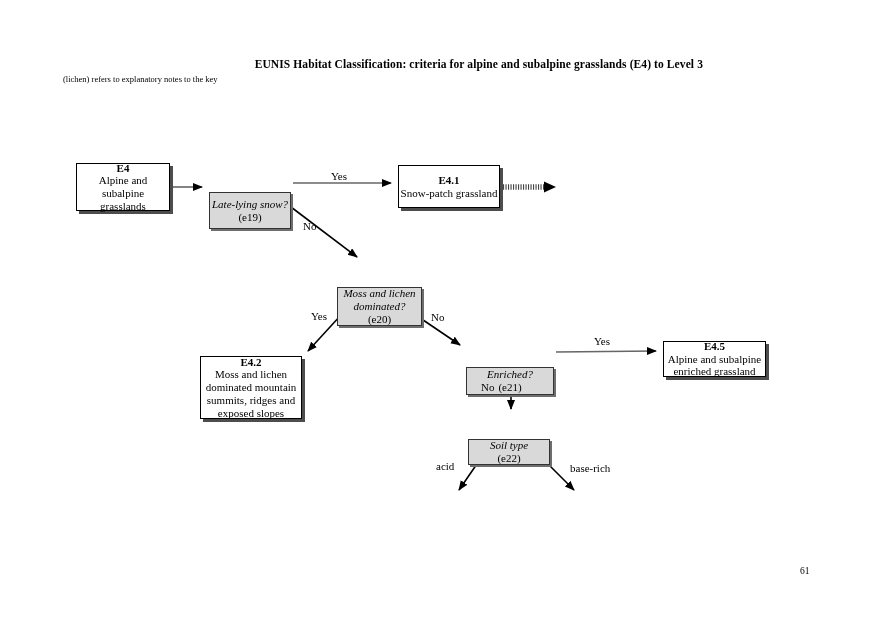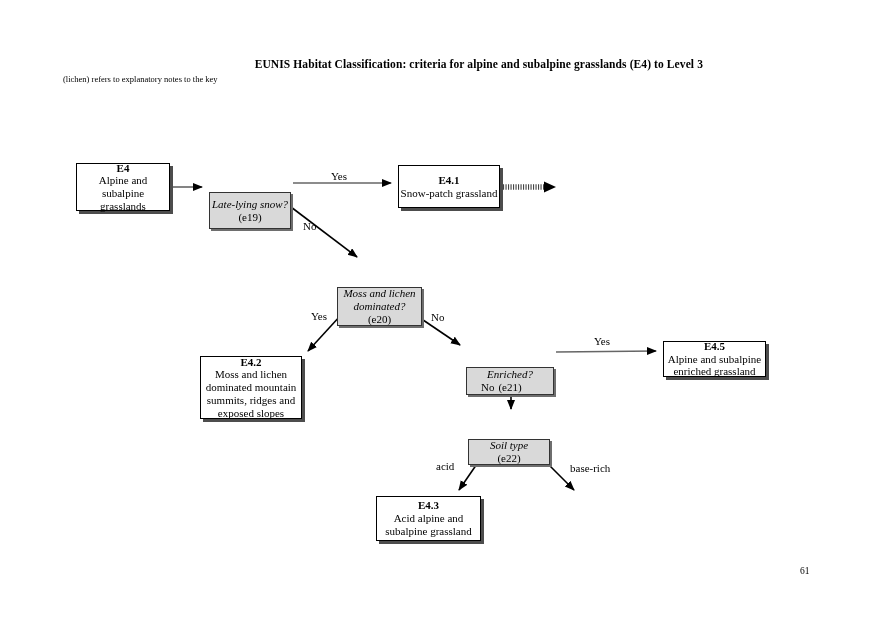--- a/index.html
+++ b/index.html
@@ -146,24 +146,20 @@
   <div class="box result" id="b-e45">
     <div class="code">E4.5</div>
     <div class="label">Alpine and subalpine enriched grassland</div>
   </div>
 
   <div class="box decision" id="b-soilq">
     <div class="question">Soil type</div>
     <div class="ref">(e22)</div>
   </div>
 
-  <div class="box result" id="b-e43">
-    <div class="code">E4.3</div>
-    <div class="label">Acid alpine and subalpine grassland</div>
-  </div>
 
 
   <span class="edge-label" id="l-snow-yes">Yes</span>
   <span class="edge-label" id="l-snow-no">No</span>
   <span class="edge-label" id="l-moss-yes">Yes</span>
   <span class="edge-label" id="l-moss-no">No</span>
   <span class="edge-label" id="l-enr-yes">Yes</span>
   <span class="edge-label" id="l-enr-no">No</span>
   <span class="edge-label" id="l-soil-acid">acid</span>
   <span class="edge-label" id="l-soil-base">base-rich</span>

